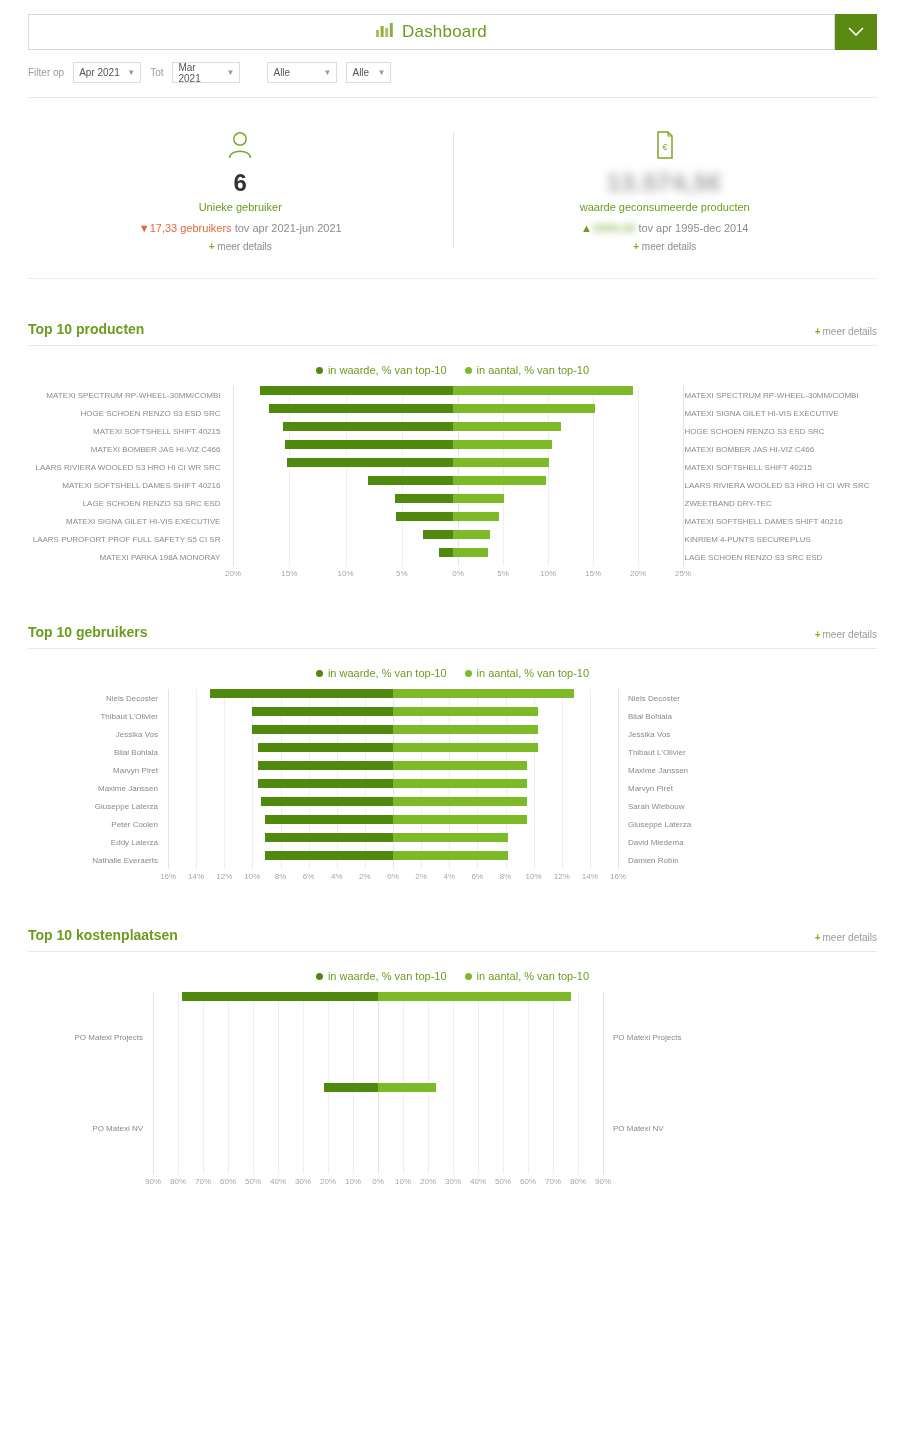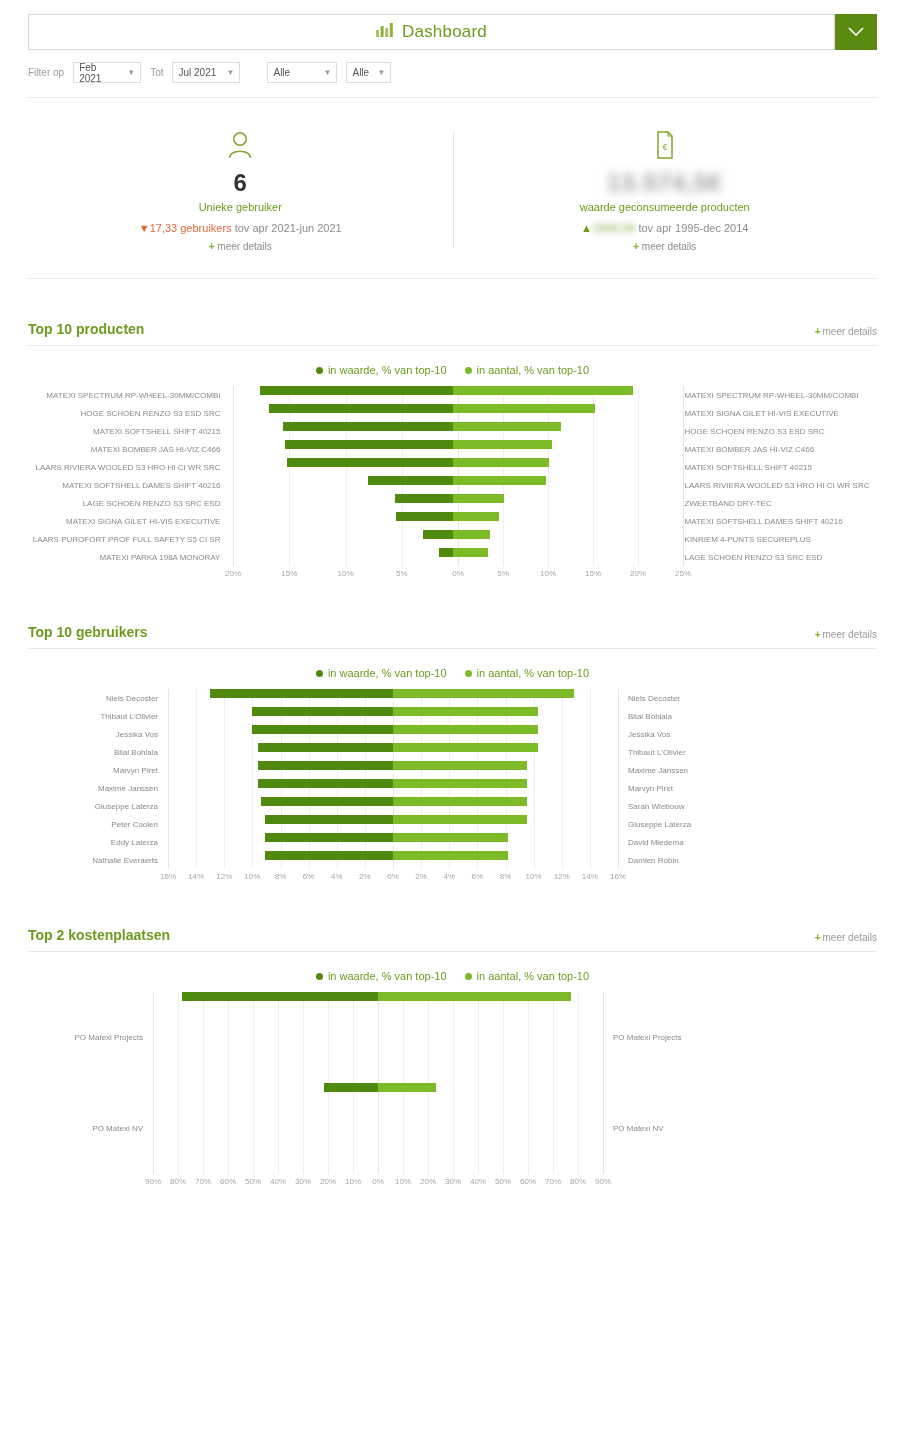--- a/index.html
+++ b/index.html
@@ -127,26 +127,26 @@
     <div class="selector-caret">
       <svg width="16" height="10" viewBox="0 0 16 10">
           <path d="M1 1 L8 8 L15 1" stroke="#ffffff" stroke-width="1.6" fill="none"></path>
         </svg>
     </div>
   </div>
 
   <div class="filter-bar">
     <span class="filter-label">Filter op</span>
     <div class="ddl w1">
-      <span>Feb 2021</span>
+      <span>Apr 2021</span>
       <span class="cv">▼</span>
     </div>
     <span class="filter-label">Tot</span>
     <div class="ddl w2">
-      <span>Jul 2021</span>
+      <span>Mar 2021</span>
       <span class="cv">▼</span>
     </div>
     <div class="ddl w3 gap3">
       <span>Alle</span>
       <span class="cv">▼</span>
     </div>
     <div class="ddl w4">
       <span>Alle</span>
       <span class="cv">▼</span>
     </div>
@@ -499,21 +499,21 @@
             <span style="left: 477.5px;">8%</span>
             <span style="left: 505.625px;">10%</span>
             <span style="left: 533.75px;">12%</span>
             <span style="left: 561.875px;">14%</span>
             <span style="left: 590px;">16%</span>
           </div>
         </div>
       </div>
       <div class="section">
         <div class="section-head">
-          <div class="section-title">Top 2 kostenplaatsen</div>
+          <div class="section-title">Top 10 kostenplaatsen</div>
           <div class="more-details"><span class="plus">+</span><span>meer details</span></div>
         </div>
         <div class="section-rule"></div>
         <div class="legend">
           <div class="legend-item">
             <span class="dot dark"></span>
             <span>in waarde, % van top-10</span>
           </div>
           <div class="legend-item">
             <span class="dot light"></span>

